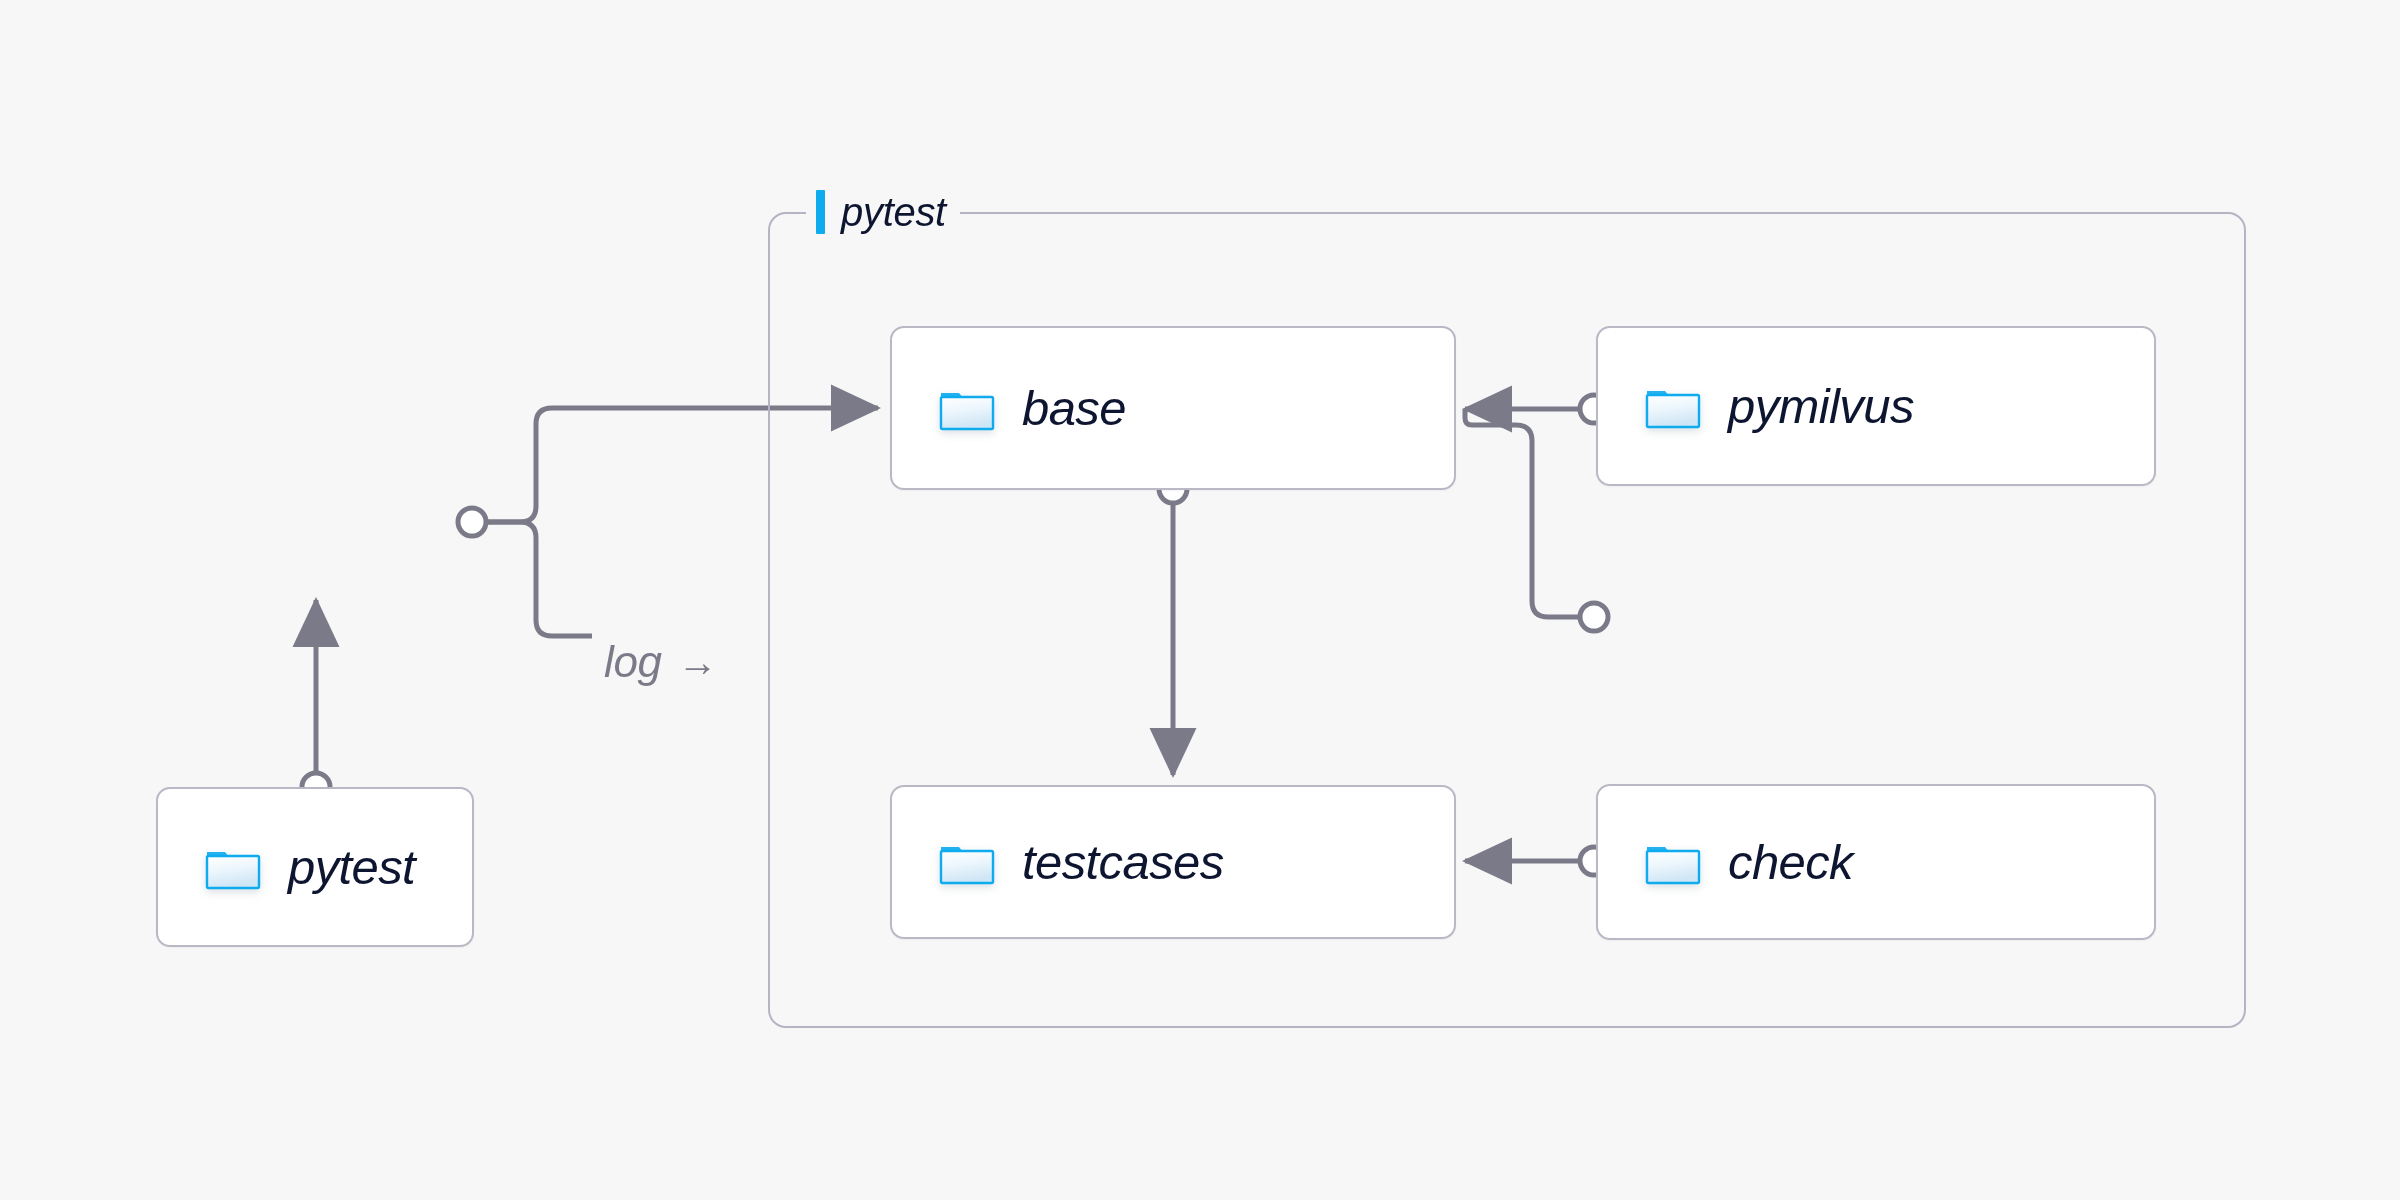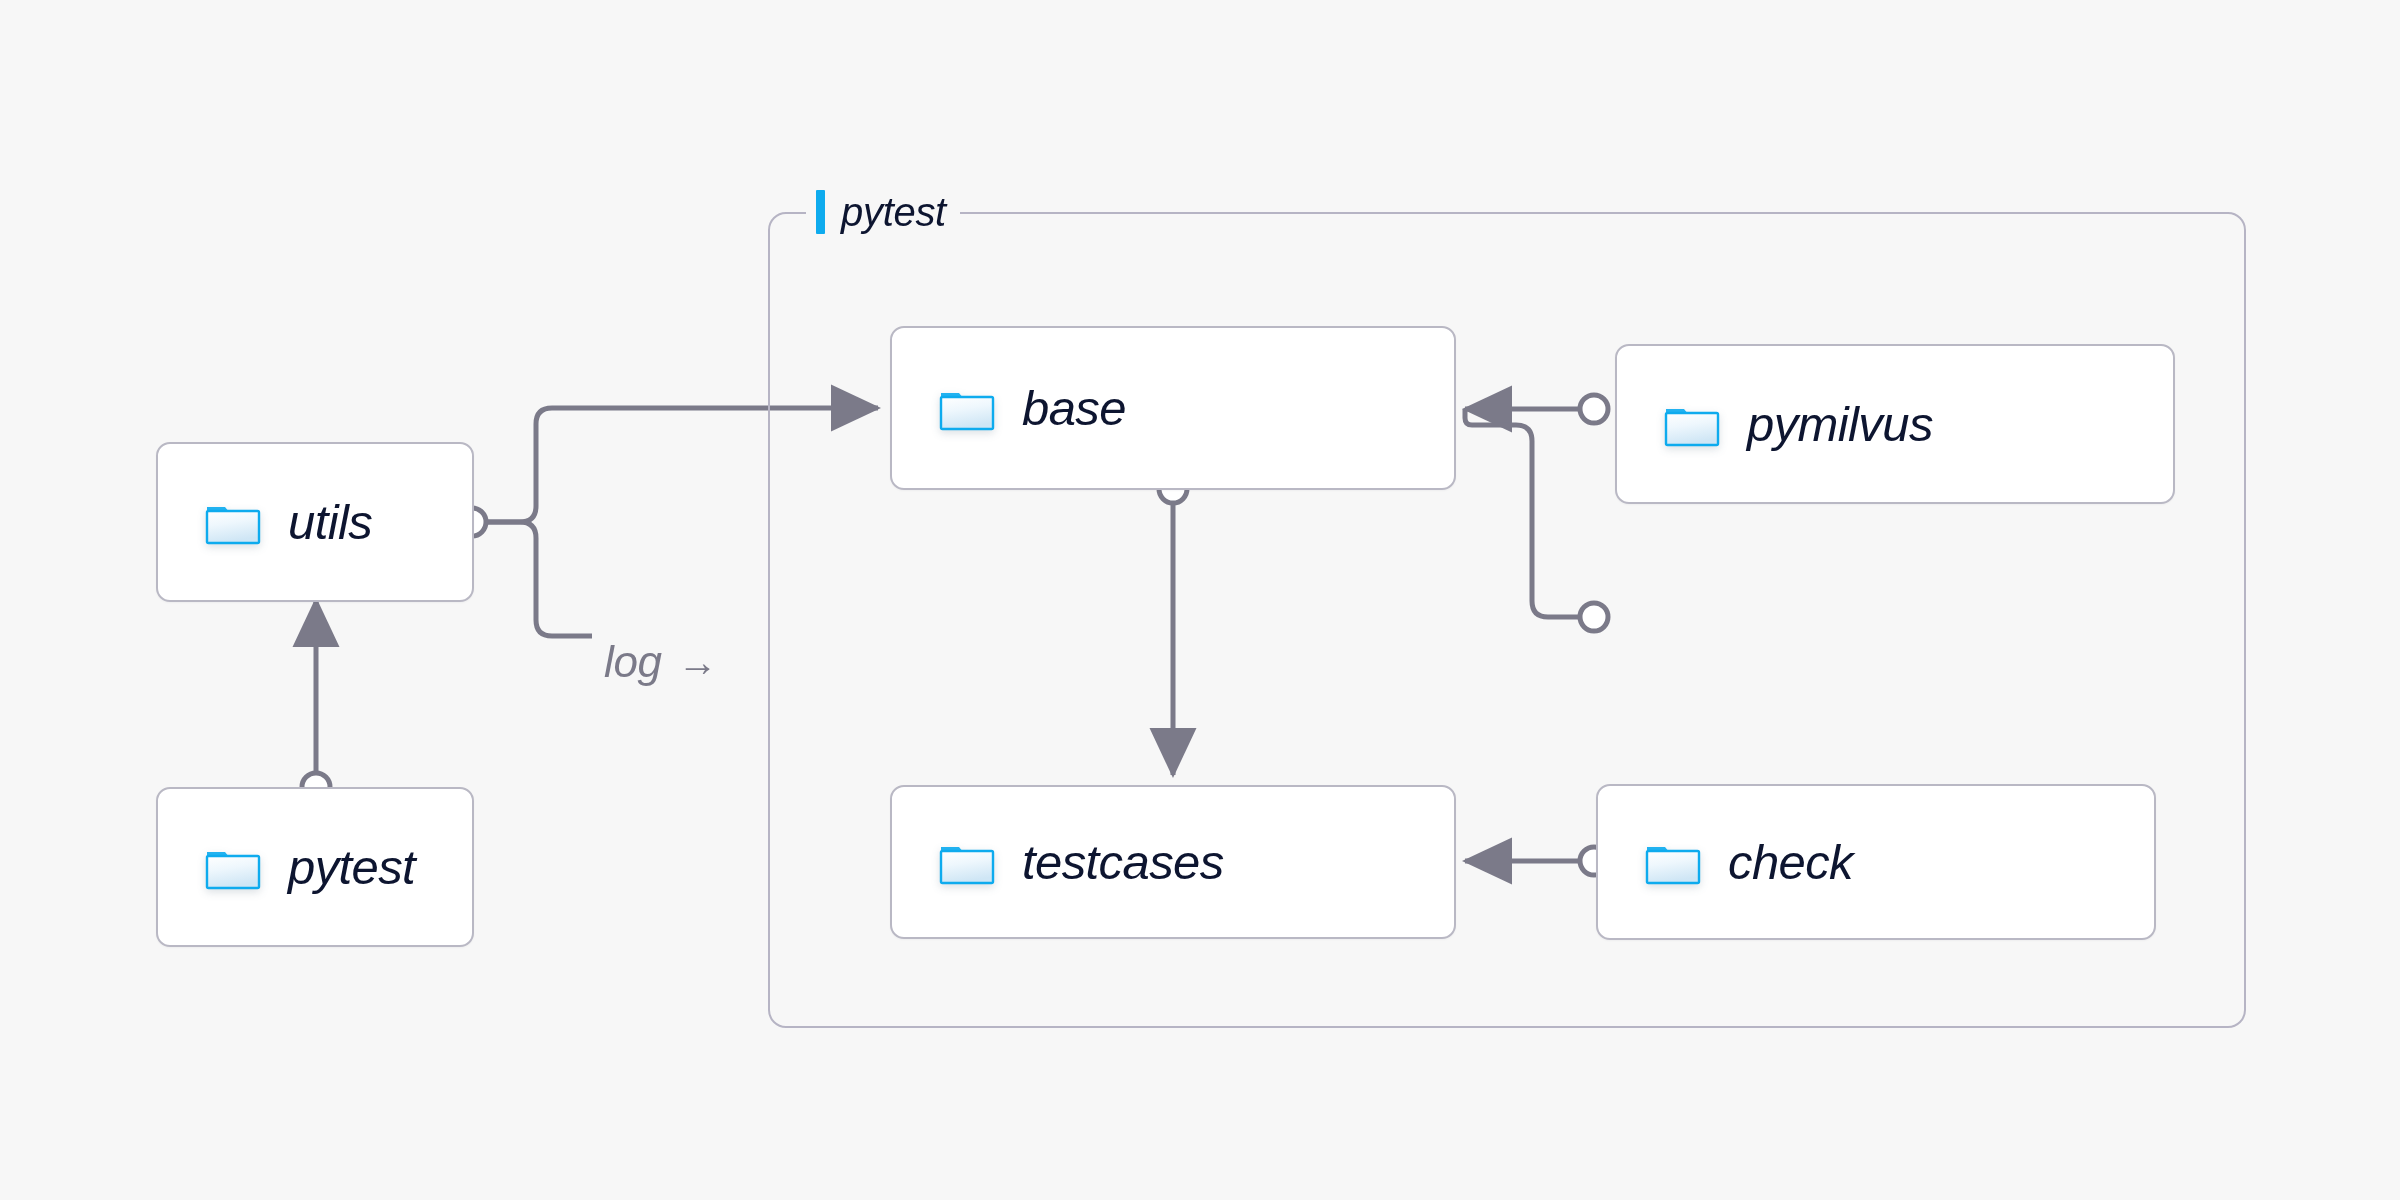--- a/index.html
+++ b/index.html
@@ -152,29 +152,20 @@
     <circle cx="1594" cy="861" r="14" fill="#ffffff" stroke="#7b7a89" stroke-width="5"></circle>
   </svg>
 
   <div class="group-box" style="left:768px; top:212px; width:1478px; height:816px;"></div>
 
   <div class="group-label" style="left:806px; top:190px;">
     <span class="group-accent"></span>
     <span class="group-label-text">pytest</span>
   </div>
 
-  <div class="node" style="left:156px; top:442px; width:318px; height:160px;">
-    <div class="node-inner">
-      <svg class="folder-icon" viewBox="0 0 58 48" xmlns="http://www.w3.org/2000/svg">
-        <path d="M3 9 h18 l5 6 h28 v4 H3 Z" fill="#22b2f0"></path>
-        <rect x="3" y="13" width="52" height="32" rx="1.5" fill="url(#folderGrad)" stroke="#0eabee" stroke-width="2.4"></rect>
-      </svg>
-      <span class="node-label">utils</span>
-    </div>
-  </div>
 
   <div class="node" style="left:156px; top:787px; width:318px; height:160px;">
     <div class="node-inner">
       <svg class="folder-icon" viewBox="0 0 58 48" xmlns="http://www.w3.org/2000/svg">
         <path d="M3 9 h18 l5 6 h28 v4 H3 Z" fill="#22b2f0"></path>
         <rect x="3" y="13" width="52" height="32" rx="1.5" fill="url(#folderGrad)" stroke="#0eabee" stroke-width="2.4"></rect>
       </svg>
       <span class="node-label">pytest</span>
     </div>
   </div>
@@ -192,21 +183,21 @@
   <div class="node" style="left:890px; top:785px; width:566px; height:154px;">
     <div class="node-inner">
       <svg class="folder-icon" viewBox="0 0 58 48" xmlns="http://www.w3.org/2000/svg">
         <path d="M3 9 h18 l5 6 h28 v4 H3 Z" fill="#22b2f0"></path>
         <rect x="3" y="13" width="52" height="32" rx="1.5" fill="url(#folderGrad)" stroke="#0eabee" stroke-width="2.4"></rect>
       </svg>
       <span class="node-label">testcases</span>
     </div>
   </div>
 
-  <div class="node" style="left:1596px; top:344px; width:560px; height:160px;margin-left:19px;">
+  <div class="node" style="left:1596px; top:326px; width:560px; height:160px;">
     <div class="node-inner">
       <svg class="folder-icon" viewBox="0 0 58 48" xmlns="http://www.w3.org/2000/svg">
         <path d="M3 9 h18 l5 6 h28 v4 H3 Z" fill="#22b2f0"></path>
         <rect x="3" y="13" width="52" height="32" rx="1.5" fill="url(#folderGrad)" stroke="#0eabee" stroke-width="2.4"></rect>
       </svg>
       <span class="node-label">pymilvus</span>
     </div>
   </div>
 
 

